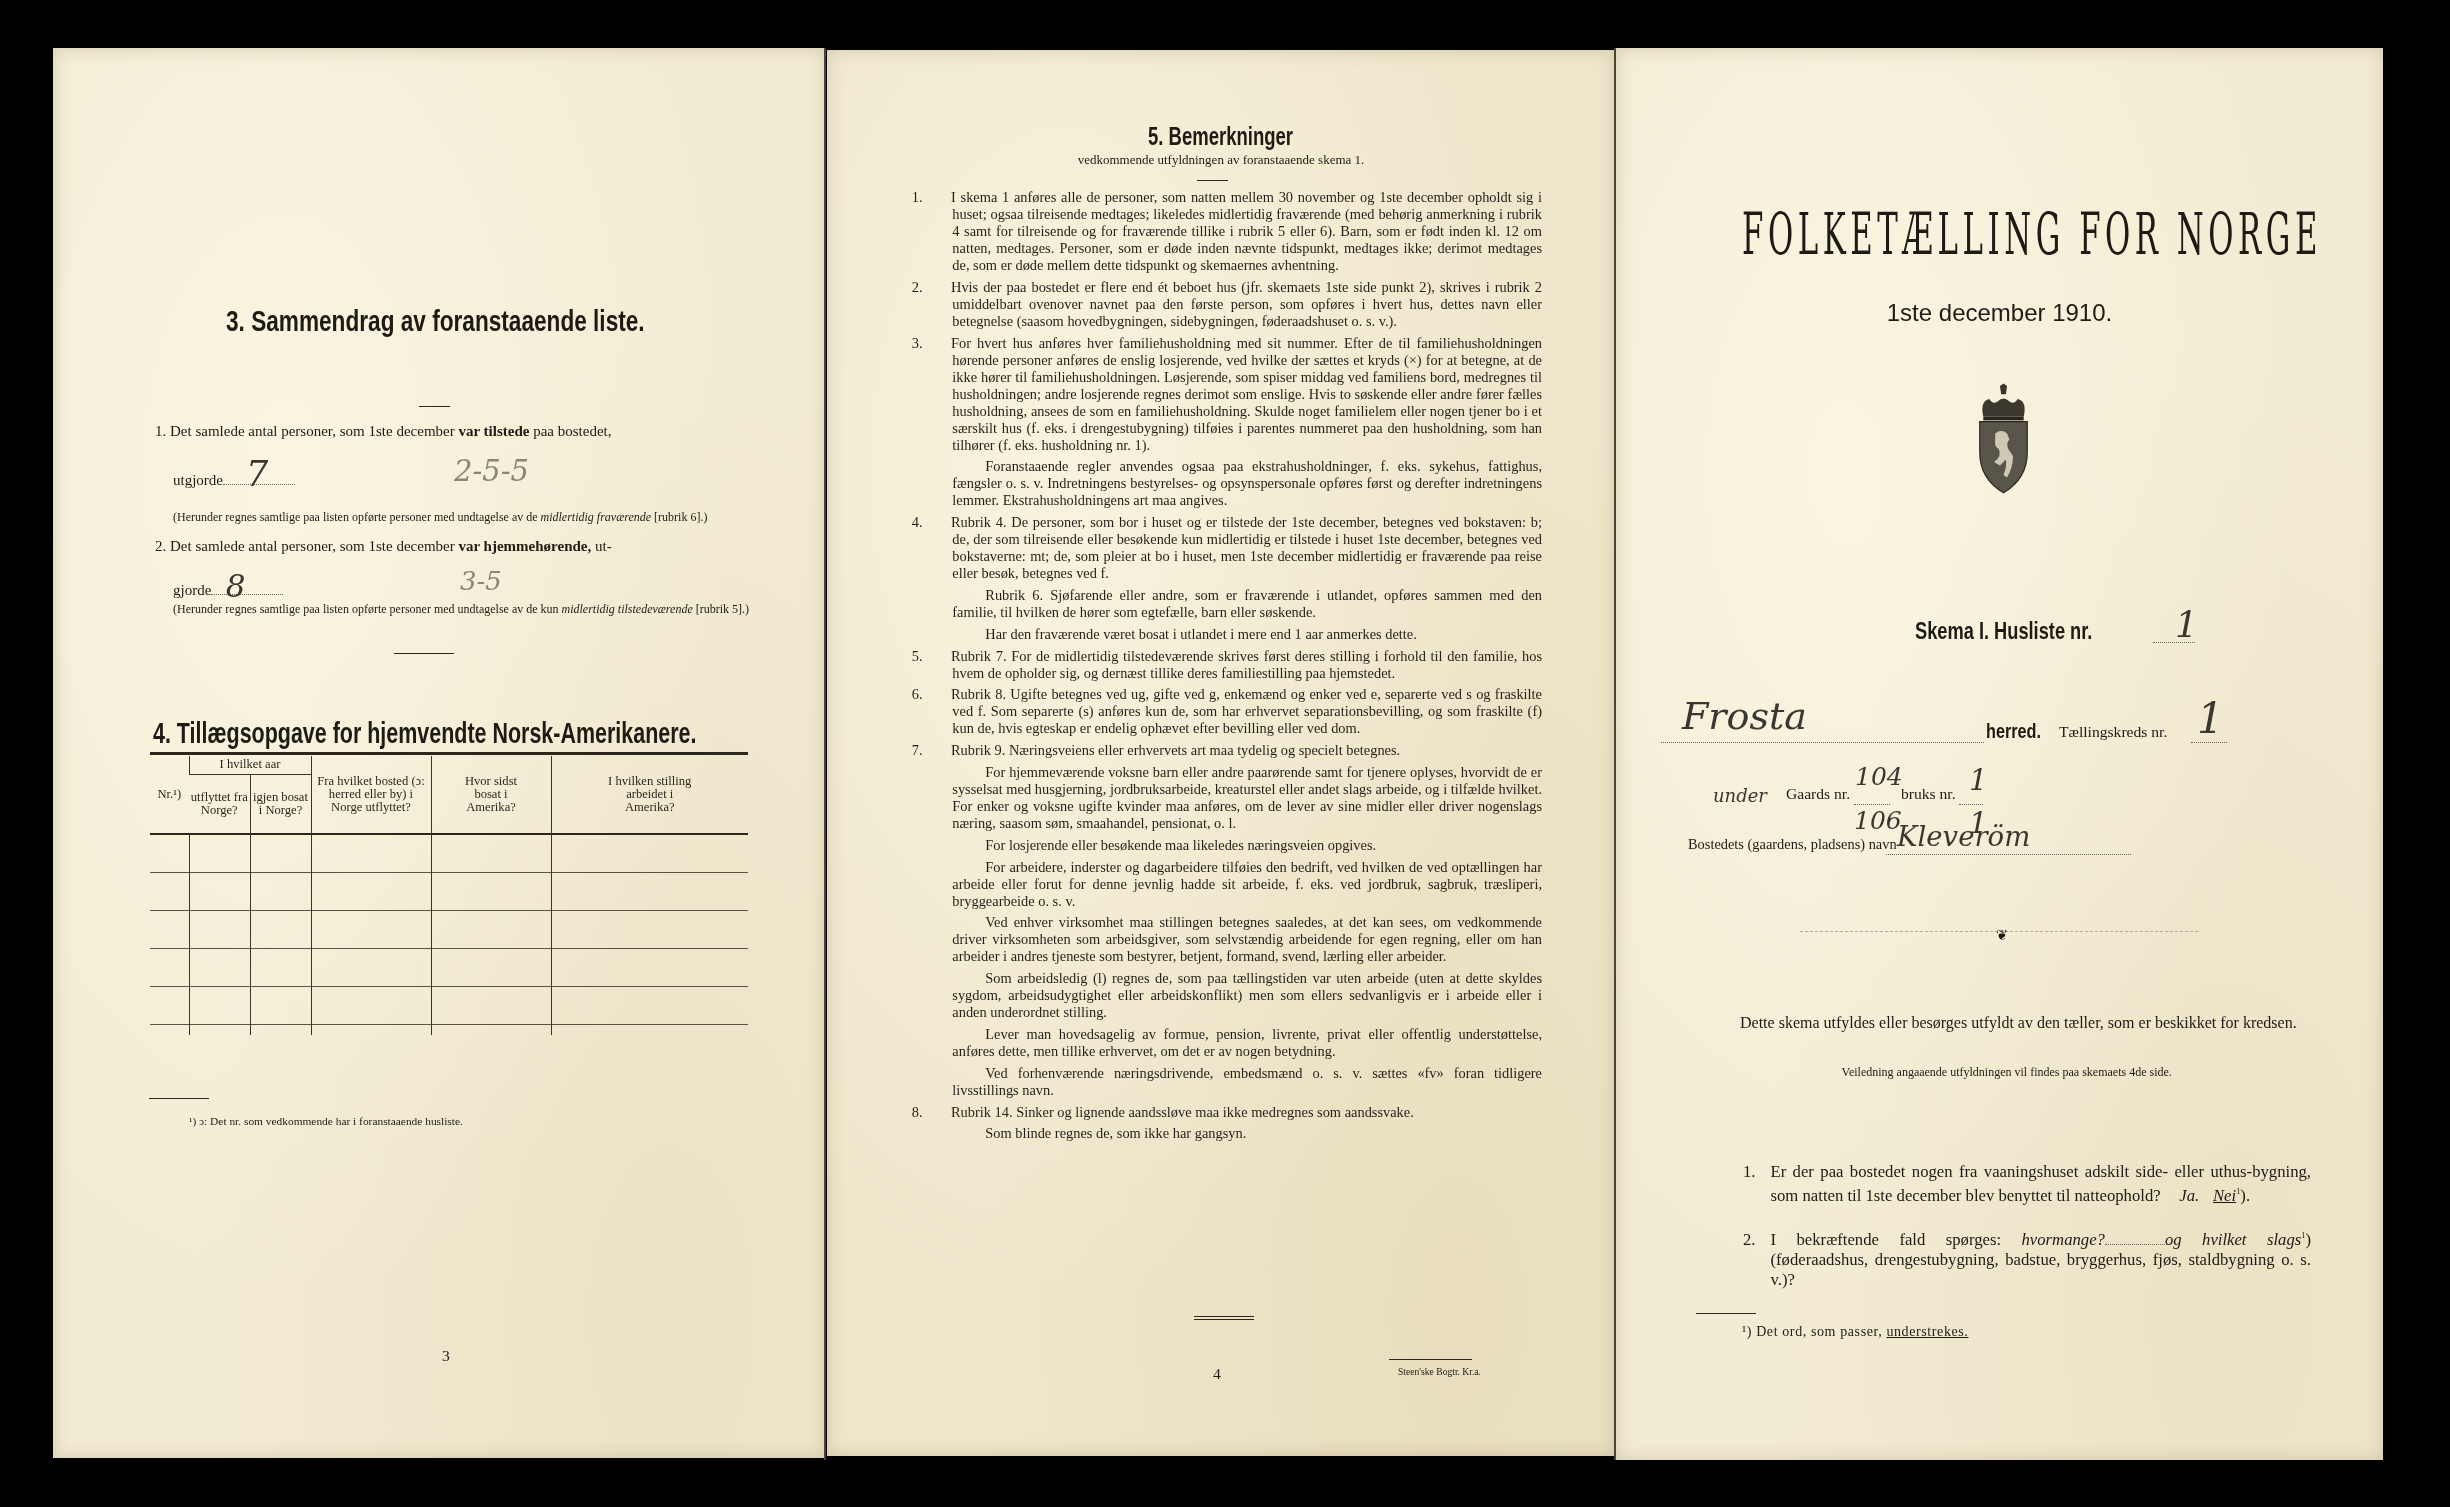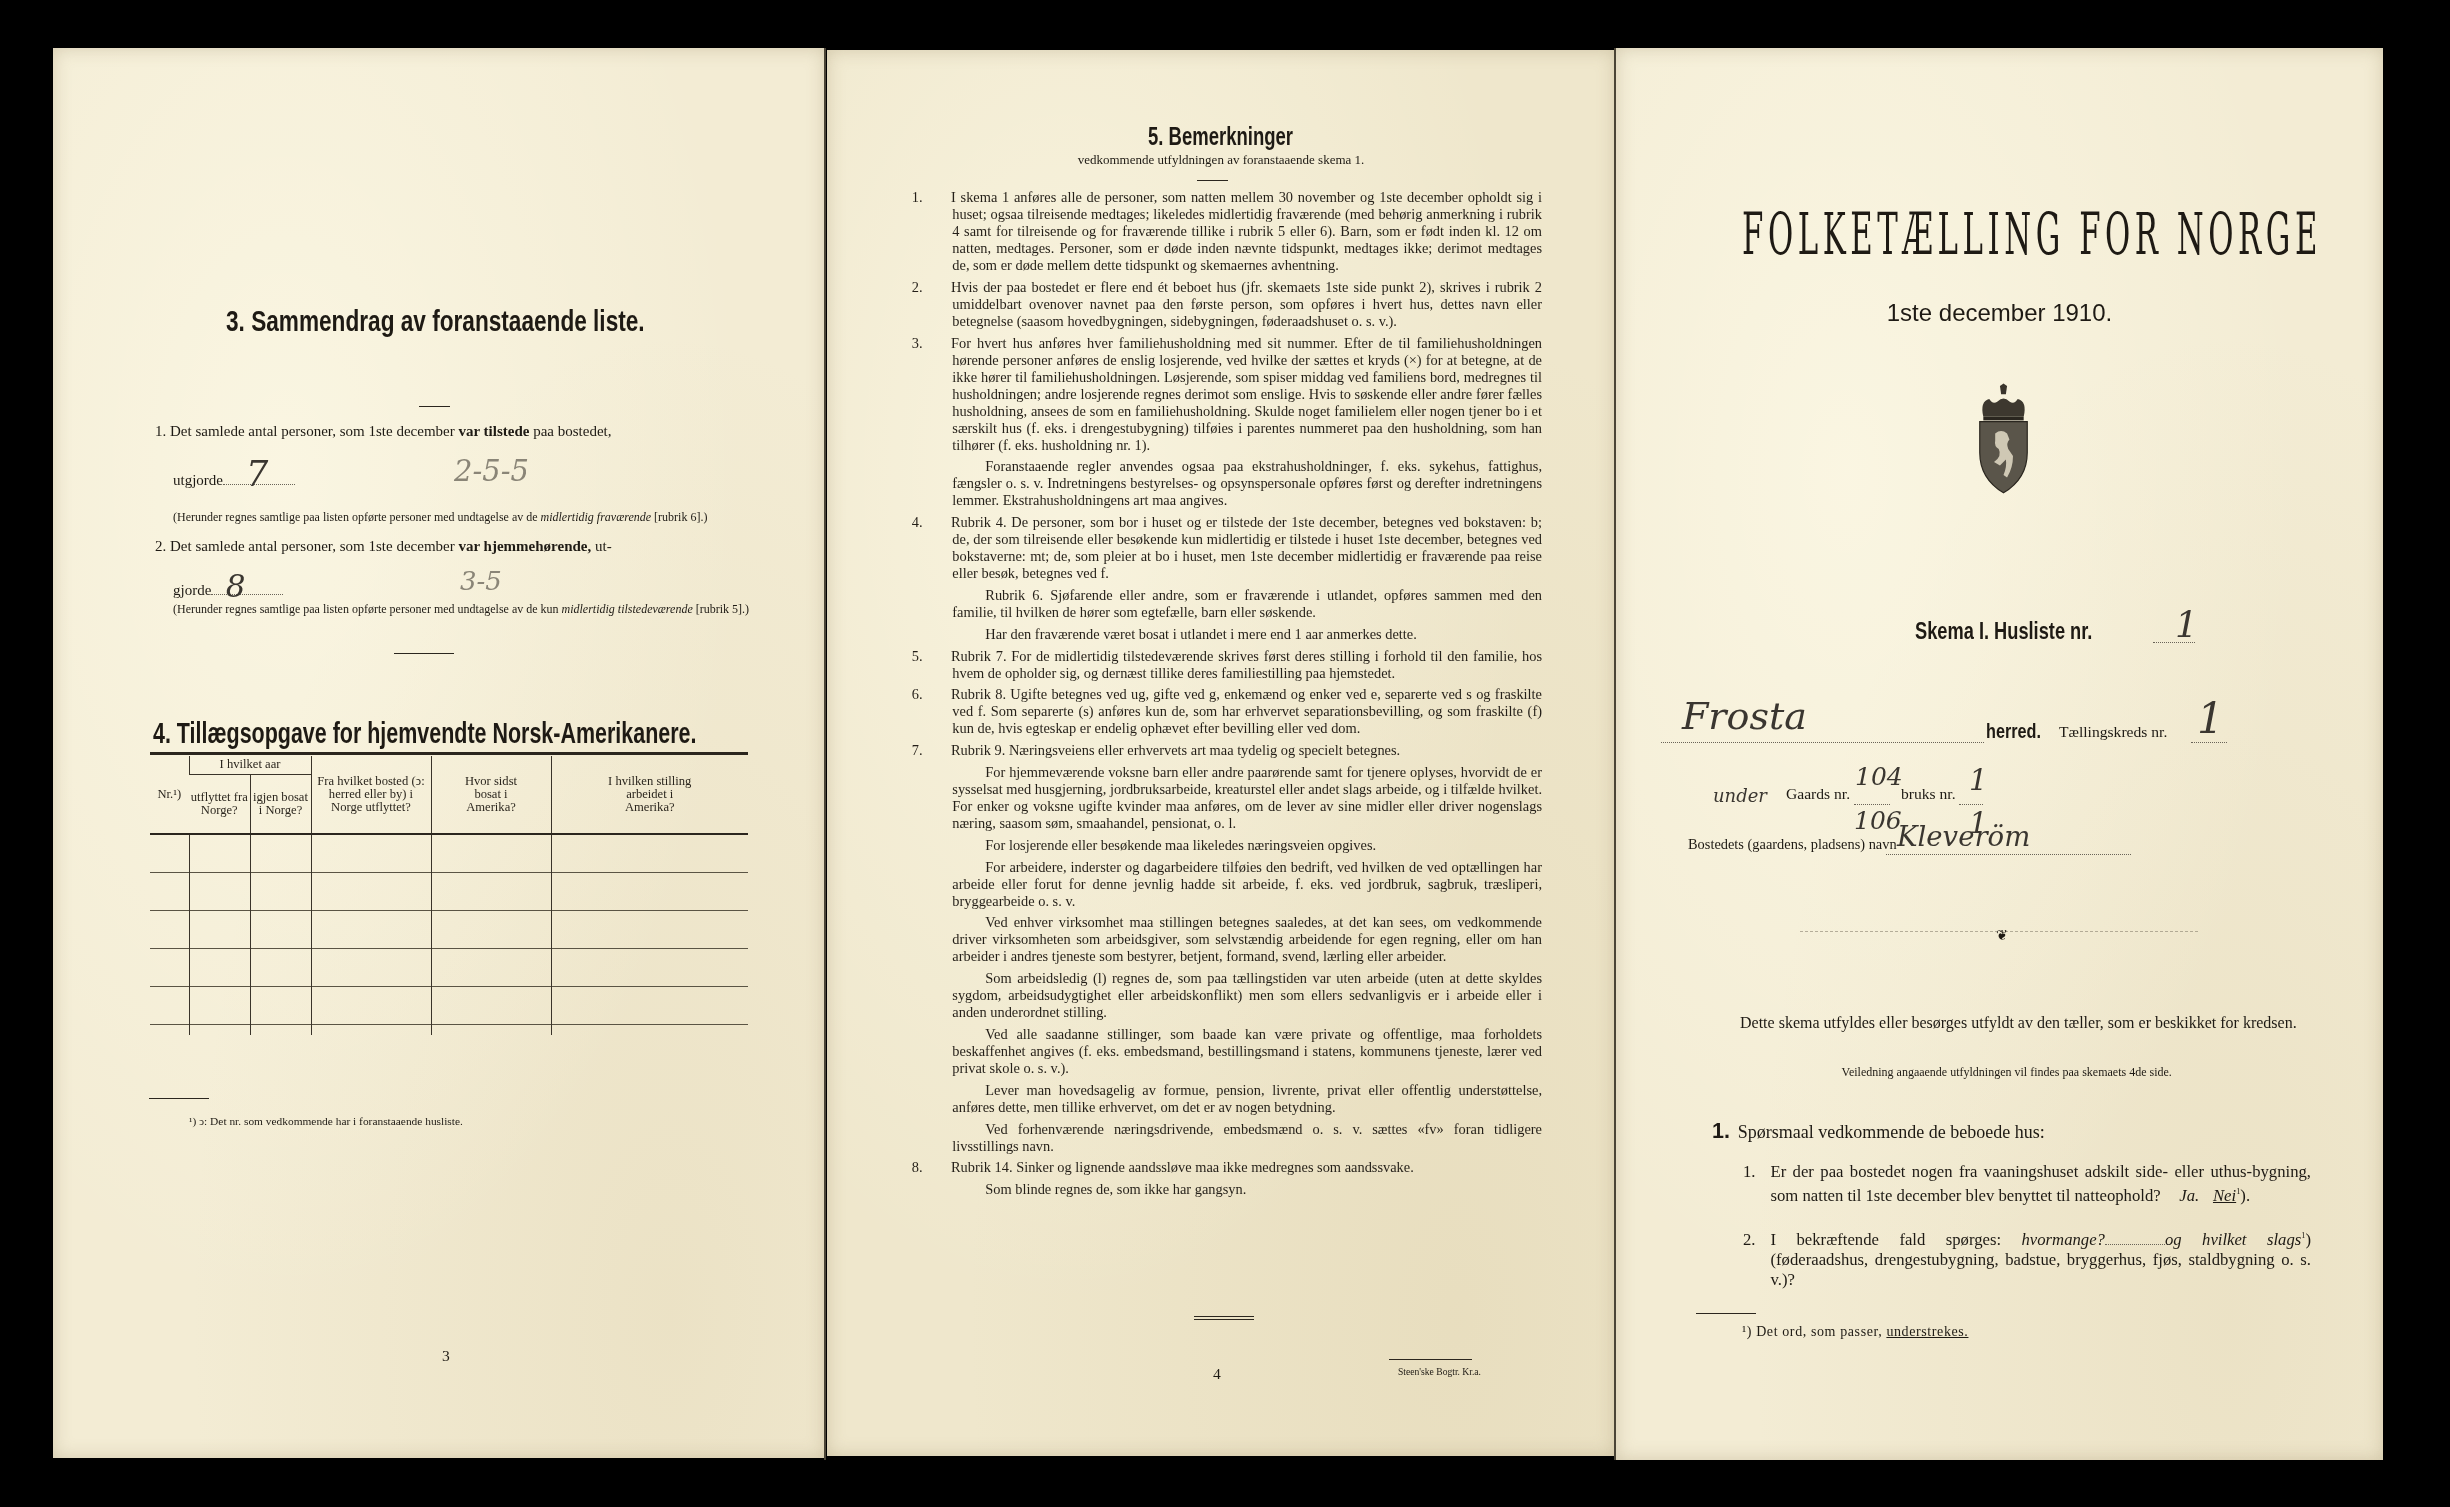--- a/index.html
+++ b/index.html
@@ -160,21 +160,20 @@
       <p class="ind" style="padding-left: 20.3px;">Rubrik 6. Sjøfarende eller andre, som er fraværende i utlandet, opføres sammen med den familie, til hvilken de hører som egtefælle, barn eller søskende.</p>
       <p class="ind" style="padding-left: 20.3px;">Har den fraværende været bosat i utlandet i mere end 1 aar anmerkes dette.</p>
       <p class="hang"><span class="num">5.</span>Rubrik 7. For de midlertidig tilstedeværende skrives først deres stilling i forhold til den familie, hos hvem de opholder sig, og dernæst tillike deres familiestilling paa hjemstedet.</p>
       <p class="hang"><span class="num">6.</span>Rubrik 8. Ugifte betegnes ved ug, gifte ved g, enkemænd og enker ved e, separerte ved s og fraskilte ved f. Som separerte (s) anføres kun de, som har erhvervet separationsbevilling, og som fraskilte (f) kun de, hvis egteskap er endelig ophævet efter bevilling eller ved dom.</p>
       <p class="hang"><span class="num">7.</span>Rubrik 9. Næringsveiens eller erhvervets art maa tydelig og specielt betegnes.</p>
       <p class="ind" style="padding-left: 20.3px;">For hjemmeværende voksne barn eller andre paarørende samt for tjenere oplyses, hvorvidt de er sysselsat med husgjerning, jordbruksarbeide, kreaturstel eller andet slags arbeide, og i tilfælde hvilket. For enker og voksne ugifte kvinder maa anføres, om de lever av sine midler eller driver nogenslags næring, saasom søm, smaahandel, pensionat, o. l.</p>
       <p class="ind" style="padding-left: 20.3px;">For losjerende eller besøkende maa likeledes næringsveien opgives.</p>
       <p class="ind" style="padding-left: 20.3px;">For arbeidere, inderster og dagarbeidere tilføies den bedrift, ved hvilken de ved optællingen har arbeide eller forut for denne jevnlig hadde sit arbeide, f. eks. ved jordbruk, sagbruk, træsliperi, bryggearbeide o. s. v.</p>
       <p class="ind" style="padding-left: 20.3px;">Ved enhver virksomhet maa stillingen betegnes saaledes, at det kan sees, om vedkommende driver virksomheten som arbeidsgiver, som selvstændig arbeidende for egen regning, eller om han arbeider i andres tjeneste som bestyrer, betjent, formand, svend, lærling eller arbeider.</p>
       <p class="ind" style="padding-left: 20.3px;">Som arbeidsledig (l) regnes de, som paa tællingstiden var uten arbeide (uten at dette skyldes sygdom, arbeidsudygtighet eller arbeidskonflikt) men som ellers sedvanligvis er i arbeide eller i anden underordnet stilling.</p>
-      <p class="ind" style="padding-left: 20.3px;">Ved alle saadanne stillinger, som baade kan være private og offentlige, maa forholdets beskaffenhet angives (f. eks. embedsmand, bestillingsmand i statens, kommunens tjeneste, lærer ved privat skole o. s. v.).</p>
       <p class="ind" style="padding-left: 20.3px;">Lever man hovedsagelig av formue, pension, livrente, privat eller offentlig understøttelse, anføres dette, men tillike erhvervet, om det er av nogen betydning.</p>
       <p class="ind" style="padding-left: 20.3px;">Ved forhenværende næringsdrivende, embedsmænd o. s. v. sættes «fv» foran tidligere livsstillings navn.</p>
       <p class="hang"><span class="num">8.</span>Rubrik 14. Sinker og lignende aandssløve maa ikke medregnes som aandssvake.</p>
       <p class="ind" style="padding-left: 20.3px;">Som blinde regnes de, som ikke har gangsyn.</p>
     </div>
 
   <div class="rule" style="left:367px;top:1266px;width:60px;height:1.2px;"></div>
   <div class="rule" style="left:367px;top:1269px;width:60px;height:1.2px;"></div>
   <div class="abs serif" style="left:386px;top:1315px;font-size:15.6px;">4</div>
   <div class="rule" style="left:562px;top:1309px;width:83px;height:0.6px;"></div>
@@ -221,24 +220,20 @@
   <div class="abs serif" style="left:72px;top:788px;font-size:14.4px;">Bostedets (gaardens, pladsens) navn</div>
   <div class="abs dots" style="left:270px;top:802px;width:245px;height:3.6px;"></div>
   <div class="abs hand" style="left:281px;top:772px;font-size:27.5px;">Kleveröm</div>
 
   <div class="abs" style="left:184px;top:883px;width:398px;height:0;border-top:1.2px dashed #8a8270;opacity:.6;"></div>
   <div class="abs" style="left:380px;top:879px;font-size:14.4px;color:#1e1a14;">❦</div>
 
   <div class="abs serif" style="left:85px;top:964px;width:598px;font-size:16px;line-height:21.5px;text-align:justify;text-indent:39px;">Dette skema utfyldes eller besørges utfyldt av den tæller, som er beskikket for kredsen.</div>
   <div class="abs serif" style="left:0;width:767px;text-align:center;top:1017px;font-size:12px;padding-left:7.2px;">Veiledning angaaende utfyldningen vil findes paa skemaets 4de side.</div>
 
-  <div class="abs" style="left:96px;top:1071px;width:598px;">
-    <span class="cond" style="font-size:21.5px;">1.</span>
-    <span class="serif" style="font-size:18px;margin-left:4.8px;">Spørsmaal vedkommende de beboede hus:</span>
-  </div>
 
   <div class="abs serif" style="left:127px;top:1114px;width:568px;font-size:16.7px;line-height:20.3px;">
     <div style="padding-left:27.5px;text-indent:-27.5px;text-align:justify;">
       <span style="display:inline-block;width:27.5px;text-indent:0;">1.</span><span>Er der paa bostedet nogen fra vaaningshuset adskilt side- eller uthus-bygning, som natten til 1ste december blev benyttet til natteophold?</span>
       <i style="margin-left:14.4px;">Ja.</i>
       <i style="margin-left:9.6px;text-decoration:underline;text-decoration-thickness:1.2px;">Nei</i><sup style="font-size:8.4px;">1</sup>).
     </div>
   </div>
 
   <div class="abs serif" style="left:127px;top:1178px;width:568px;font-size:16.7px;line-height:20.3px;">

